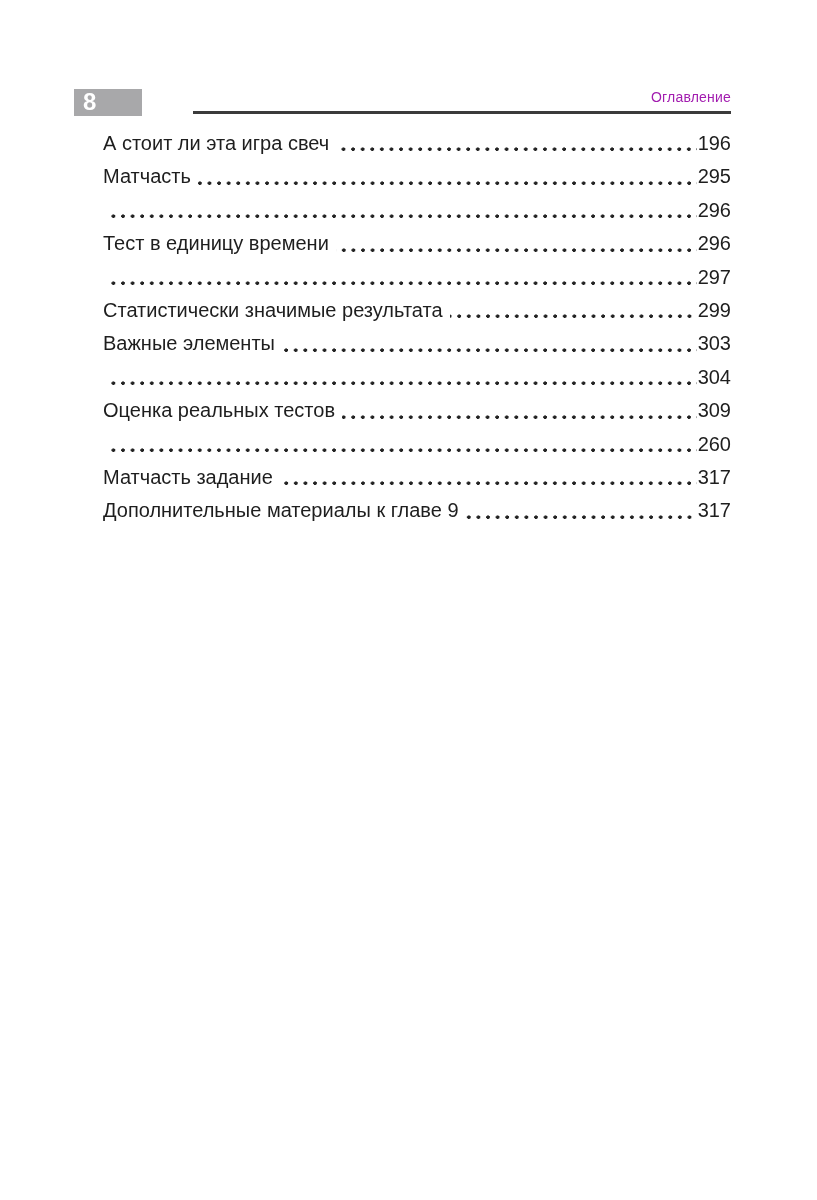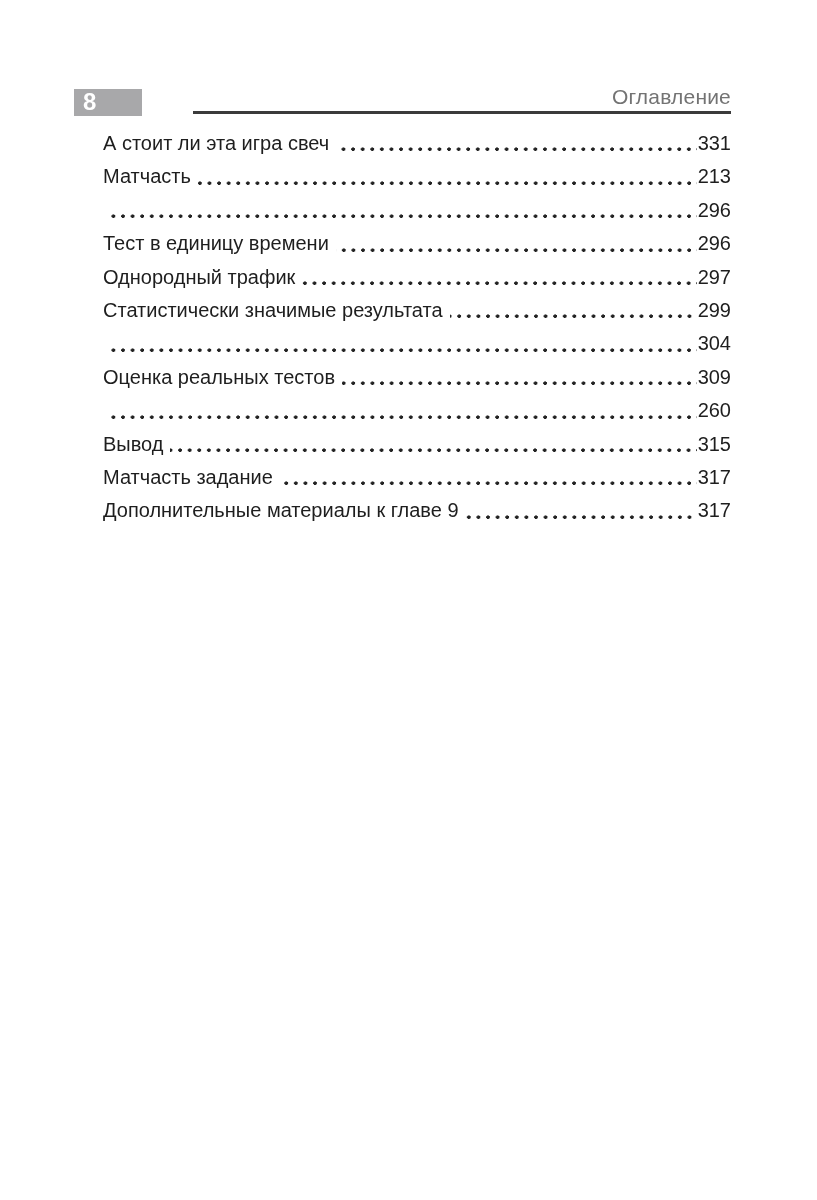--- a/index.html
+++ b/index.html
@@ -31,23 +31,23 @@
     padding-left: 9px;
     line-height: 26px;
     font-size: 24px;
     font-weight: bold;
     color: #ffffff;
   }
   .header-title {
     position: absolute;
     top: 85px;
     right: 86px;
-    font-size: 21px;
+    font-size: 14px;
     line-height: 24px;
-    color: #737373;
+    color: #a21caf;
     letter-spacing: 0.2px;
     text-align: center;
   }
   .header-rule {
     position: absolute;
     left: 193px;
     top: 111px;
     width: 538px;
     height: 3px;
     background: #3b3b3b;
@@ -99,74 +99,73 @@
 
   <div class="header-title">Оглавление</div>
 
   <div class="header-rule"></div>
 
   <div class="toc-list">
 
     <div class="toc-row">
       <span class="toc-title">А стоит ли эта игра свеч</span>
       <span class="toc-dots"></span>
-      <span class="toc-page">331</span>
+      <span class="toc-page">196</span>
     </div>
 
     <div class="toc-row">
       <span class="toc-title">Матчасть</span>
       <span class="toc-dots"></span>
-      <span class="toc-page">213</span>
+      <span class="toc-page">295</span>
     </div>
 
     <div class="toc-row">
       <span class="toc-dots"></span>
       <span class="toc-page">296</span>
     </div>
 
     <div class="toc-row">
       <span class="toc-title">Тест в единицу времени</span>
       <span class="toc-dots"></span>
       <span class="toc-page">296</span>
     </div>
 
     <div class="toc-row">
-      <span class="toc-title">Однородный трафик</span>
       <span class="toc-dots"></span>
       <span class="toc-page">297</span>
     </div>
 
     <div class="toc-row">
       <span class="toc-title">Статистически значимые результата</span>
       <span class="toc-dots"></span>
       <span class="toc-page">299</span>
     </div>
 
+    <div class="toc-row">
+      <span class="toc-title">Важные элементы</span>
+      <span class="toc-dots"></span>
+      <span class="toc-page">303</span>
+    </div>
 
     <div class="toc-row">
       <span class="toc-dots"></span>
       <span class="toc-page">304</span>
     </div>
 
     <div class="toc-row">
       <span class="toc-title">Оценка реальных тестов</span>
       <span class="toc-dots"></span>
       <span class="toc-page">309</span>
     </div>
 
     <div class="toc-row">
       <span class="toc-dots"></span>
       <span class="toc-page">260</span>
     </div>
 
-    <div class="toc-row">
-      <span class="toc-title">Вывод</span>
-      <span class="toc-dots"></span>
-      <span class="toc-page">315</span>
-    </div>
 
 
     <div class="toc-row">
       <span class="toc-title">Матчасть задание</span>
       <span class="toc-dots"></span>
       <span class="toc-page">317</span>
     </div>
 
     <div class="toc-row">
       <span class="toc-title">Дополнительные материалы к главе 9</span>

